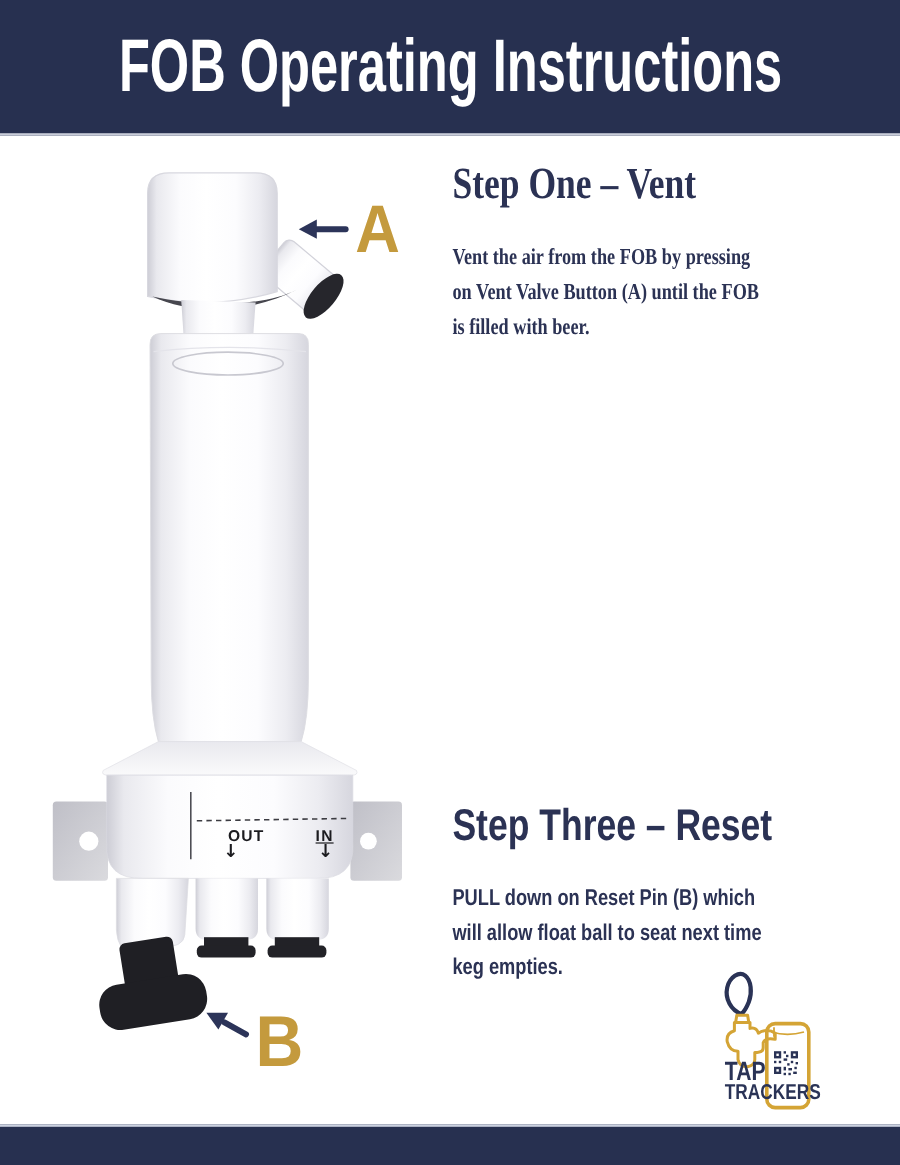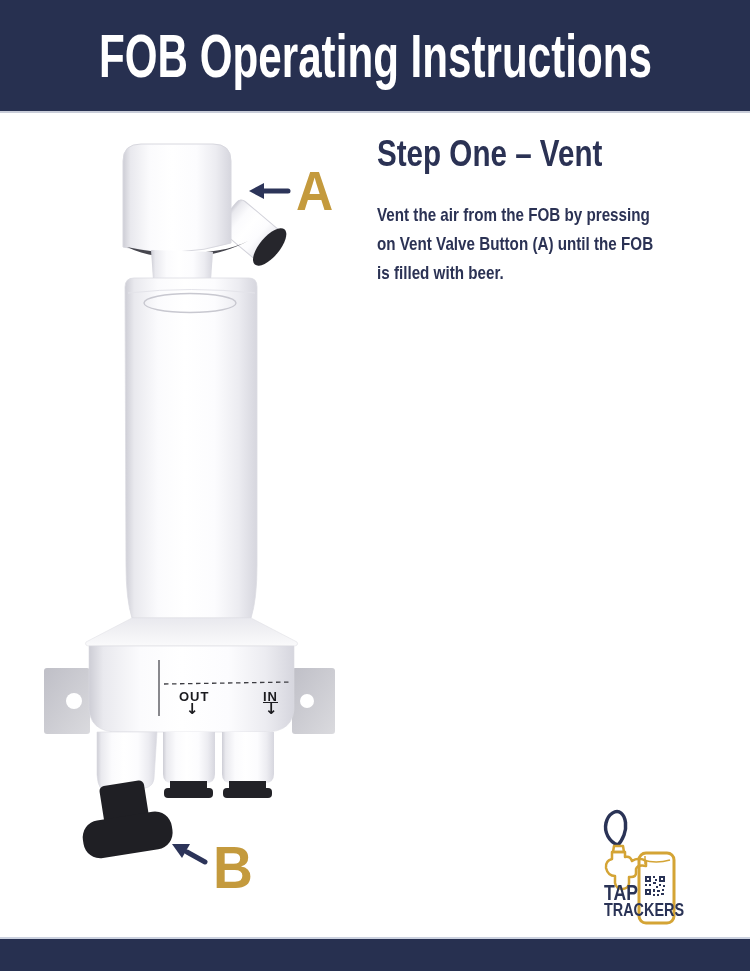--- a/index.html
+++ b/index.html
@@ -26,34 +26,34 @@
 
   .step { position:absolute; left:377px; width:370px; color:var(--text_navy); }
   .step h2 {
     font-size:37px; font-weight:bold; line-height:40px; white-space:nowrap;
     transform:scaleX(.8); transform-origin:left top;
   }
   .step .body {
     margin-top:26px; font-size:19px; font-weight:bold; line-height:29px;
     white-space:nowrap; transform:scaleX(.8); transform-origin:left top;
   }
-  .step1 { top:134px; } .step2 { top:401px; } .step3 { top:668px; }
+  .step1 { top:134px;font-family:Liberation Serif, serif; } .step2 { top:401px; } .step3 { top:668px; }
 
   .big-letter {
     position:absolute; color:var(--gold); font-weight:bold;
     transform:scaleX(.92); transform-origin:left top; line-height:1;
   }
   .letter-a { left:296px; top:163px; font-size:56px; }
   .letter-b { left:213px; top:838px; font-size:60px; }
 
   .port-label {
     position:absolute; font-size:13px; font-weight:bold; color:#1b1b1f;
     letter-spacing:1px; line-height:13px;
   }
-  .out-label { left:179px; top:690px; }
+  .out-label { left:190px; top:690px; }
   .in-label  { left:263px; top:690px;text-decoration:underline; }
   .down-arrow {
     position:absolute; font-family:"DejaVu Sans", sans-serif;
     font-size:15px; font-weight:bold; color:#1b1b1f; line-height:15px;
   }
   .out-arrow { left:186px; top:702px; }
   .in-arrow  { left:265px; top:702px; }
 
   .logo { position:absolute; left:596px; top:806px; width:120px; height:130px; }
   .logo svg { position:absolute; left:0; top:0; }
@@ -164,20 +164,28 @@
   <div class="port-label in-label">IN</div>
   <div class="down-arrow out-arrow">↓</div>
   <div class="down-arrow in-arrow">↓</div>
 
   <section class="step step1">
     <h2>Step One – Vent</h2>
     <div class="body">
         <div>Vent the air from the FOB by pressing</div>
         <div>on Vent Valve Button (A) until the FOB</div>
         <div>is filled with beer.</div>
+      </div>
+  </section>
+  <section class="step step3">
+    <h2>Step Three – Reset</h2>
+    <div class="body">
+        <div>PULL down on Reset Pin (B) which</div>
+        <div>will allow float ball to seat next time</div>
+        <div>keg empties.</div>
       </div>
   </section>
 
   <div class="logo">
     <svg width="120" height="130" viewBox="0 0 120 130" aria-hidden="true">
 
       <g>
         <rect x="43" y="47" width="35" height="70" rx="7" fill="none" stroke="var(--logo_gold)" stroke-width="3"></rect>
         <path d="M47,54 Q60,58 74,54" fill="none" stroke="var(--logo_gold)" stroke-width="1.5"></path>
         <line x1="49" y1="50" x2="49" y2="58" stroke="var(--logo_gold)" stroke-width="1.5"></line>

